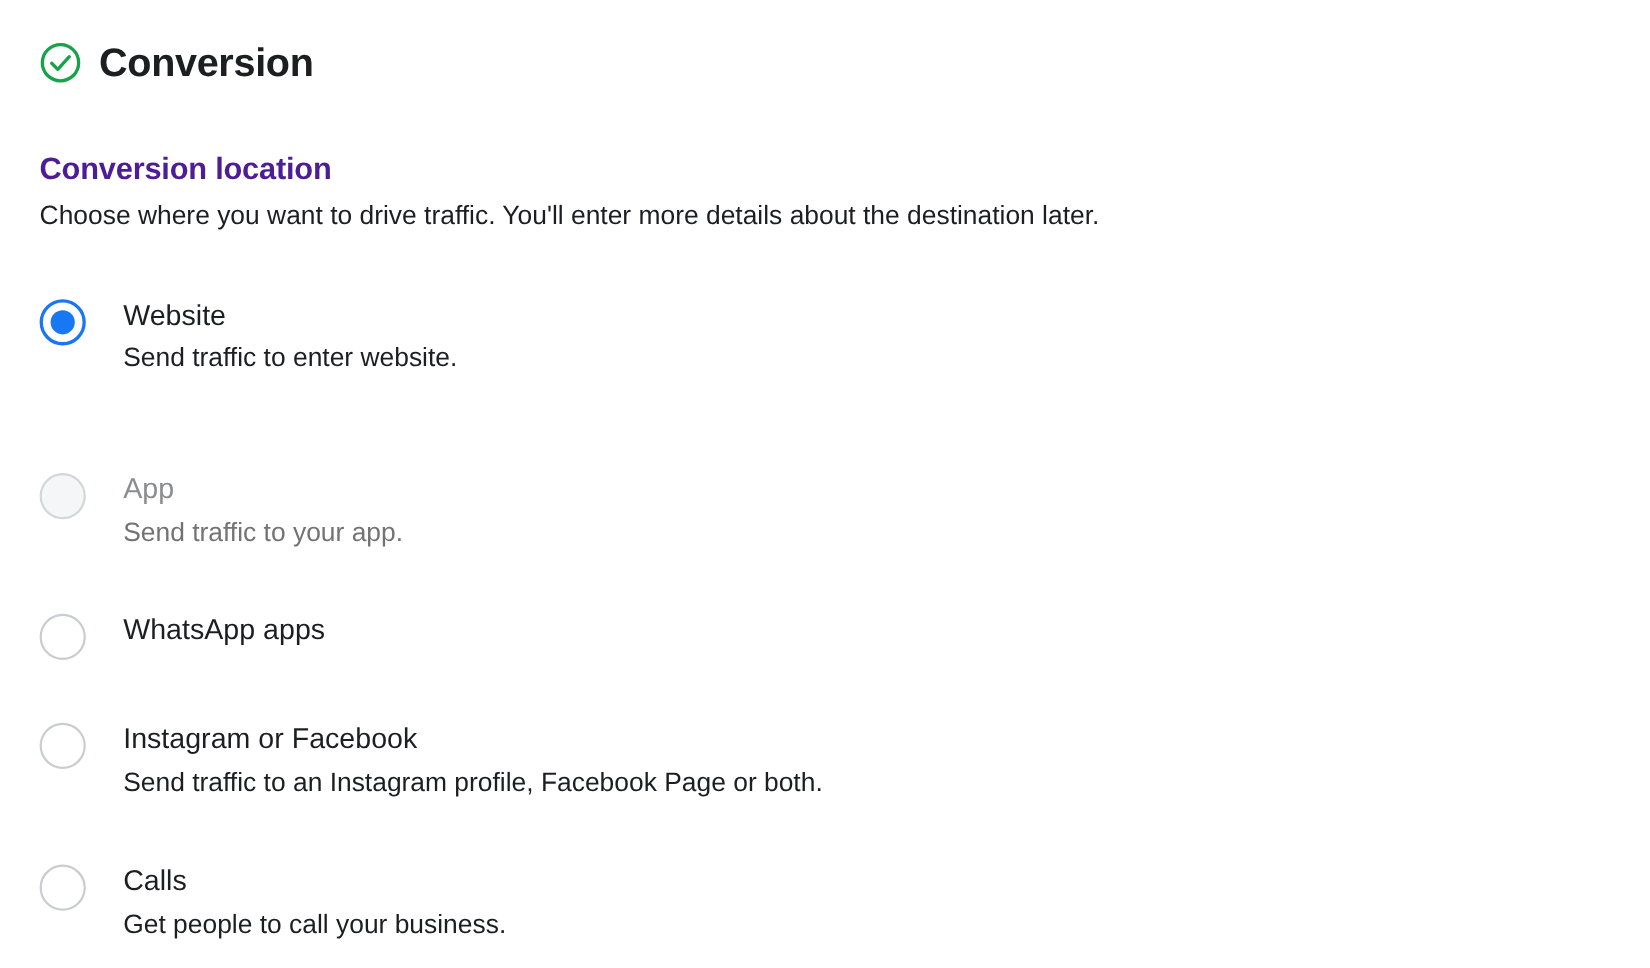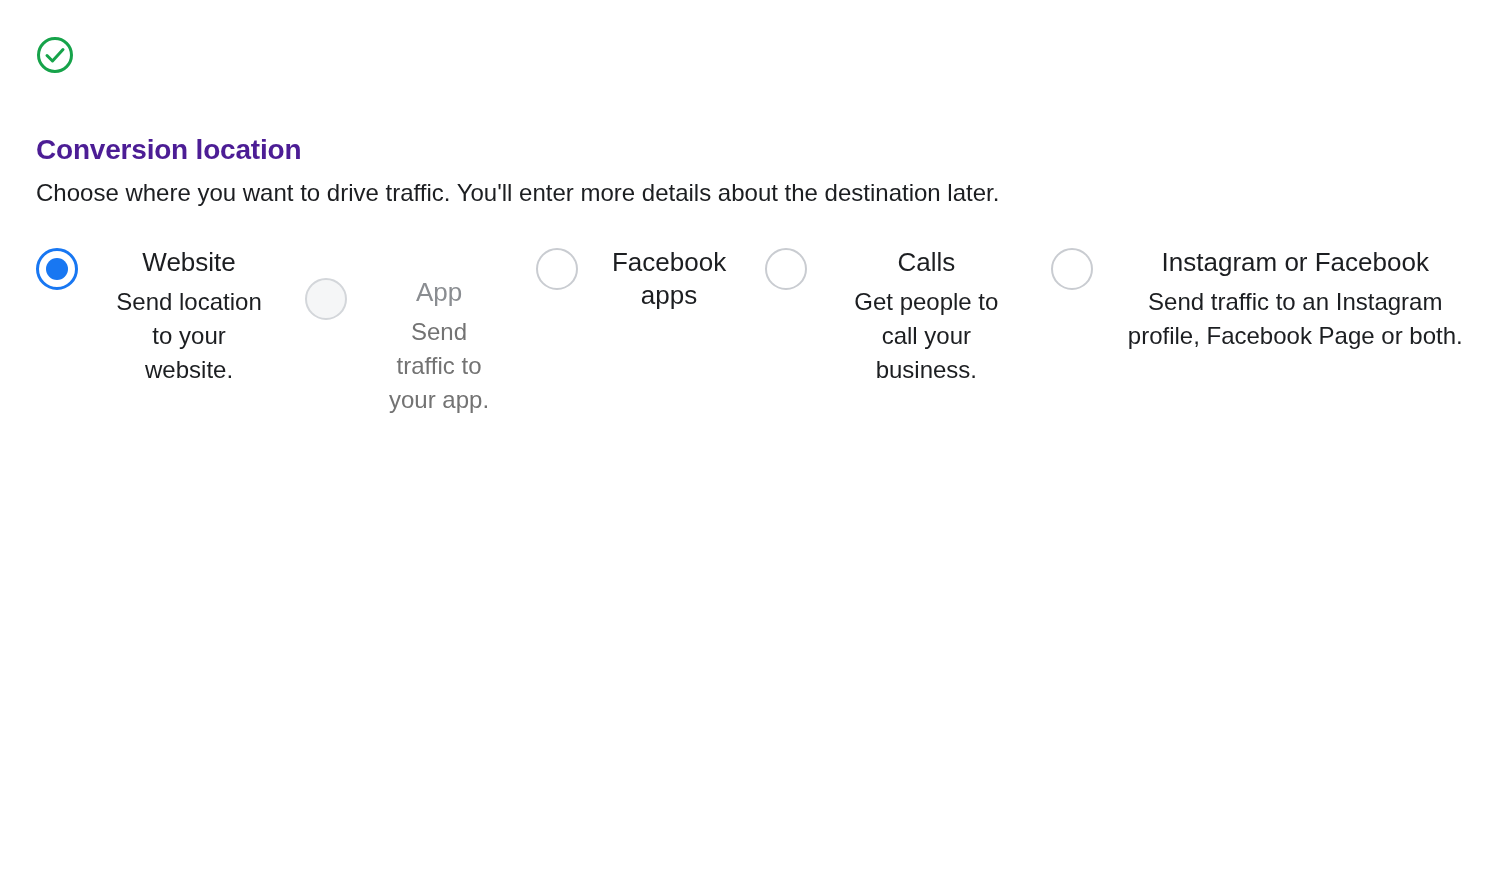--- a/index.html
+++ b/index.html
@@ -36,27 +36,27 @@
       font-size: 28px;
       font-weight: 700;
       color: #4c1d95;
       margin-bottom: 10px;
       letter-spacing: -0.2px;
     }
     .subsection-description {
       font-size: 24px;
       font-weight: 400;
       color: #1c1e21;
-      margin-bottom: 36px;
+      margin-bottom: 56px;
       line-height: 1.4;
     }
     .radio-list {
       display: flex;
-      gap: 39px;
-      text-align: center;
+      flex-direction: column;
+      gap: 55px;
     }
     .radio-option {
       display: flex;
       align-items: flex-start;
       gap: 34px;
       cursor: pointer;
     }
     .radio-option.disabled {
       cursor: default;
       margin-top: 30px;
@@ -116,59 +116,60 @@
 </head>
 <body>
 
 <div class="section-header">
   <span class="check-circle-icon">
     <svg viewBox="0 0 38 38" width="38" height="38">
       <circle cx="19" cy="19" r="16.5" fill="none" stroke="#16a34a" stroke-width="3"></circle>
       <path d="M 11 19.5 L 16.5 25 L 27 13.5" fill="none" stroke="#16a34a" stroke-width="3" stroke-linecap="round" stroke-linejoin="round"></path>
     </svg>
   </span>
+  <h1 class="section-title">Conversion</h1>
 </div>
 
 <h2 class="subsection-title">Conversion location</h2>
 <p class="subsection-description">Choose where you want to drive traffic. You'll enter more details about the destination later.</p>
 
 <div class="radio-list">
 
   <div class="radio-option">
     <span class="radio-circle selected"></span>
     <div class="radio-content">
       <span class="radio-label">Website</span>
-      <span class="radio-description">Send location to your website.</span>
+      <span class="radio-description">Send traffic to enter website.</span>
     </div>
   </div>
 
   <div class="radio-option disabled">
     <span class="radio-circle disabled"></span>
     <div class="radio-content">
       <span class="radio-label">App</span>
       <span class="radio-description">Send traffic to your app.</span>
     </div>
   </div>
 
   <div class="radio-option">
     <span class="radio-circle"></span>
     <div class="radio-content">
-      <span class="radio-label">Facebook apps</span>
+      <span class="radio-label">WhatsApp apps</span>
+    </div>
+  </div>
+
+  <div class="radio-option">
+    <span class="radio-circle"></span>
+    <div class="radio-content">
+      <span class="radio-label">Instagram or Facebook</span>
+      <span class="radio-description">Send traffic to an Instagram profile, Facebook Page or both.</span>
     </div>
   </div>
 
   <div class="radio-option">
     <span class="radio-circle"></span>
     <div class="radio-content">
       <span class="radio-label">Calls</span>
       <span class="radio-description">Get people to call your business.</span>
     </div>
   </div>
 
-  <div class="radio-option">
-    <span class="radio-circle"></span>
-    <div class="radio-content">
-      <span class="radio-label">Instagram or Facebook</span>
-      <span class="radio-description">Send traffic to an Instagram profile, Facebook Page or both.</span>
-    </div>
-  </div>
-
 </div>
 
 </body></html>

